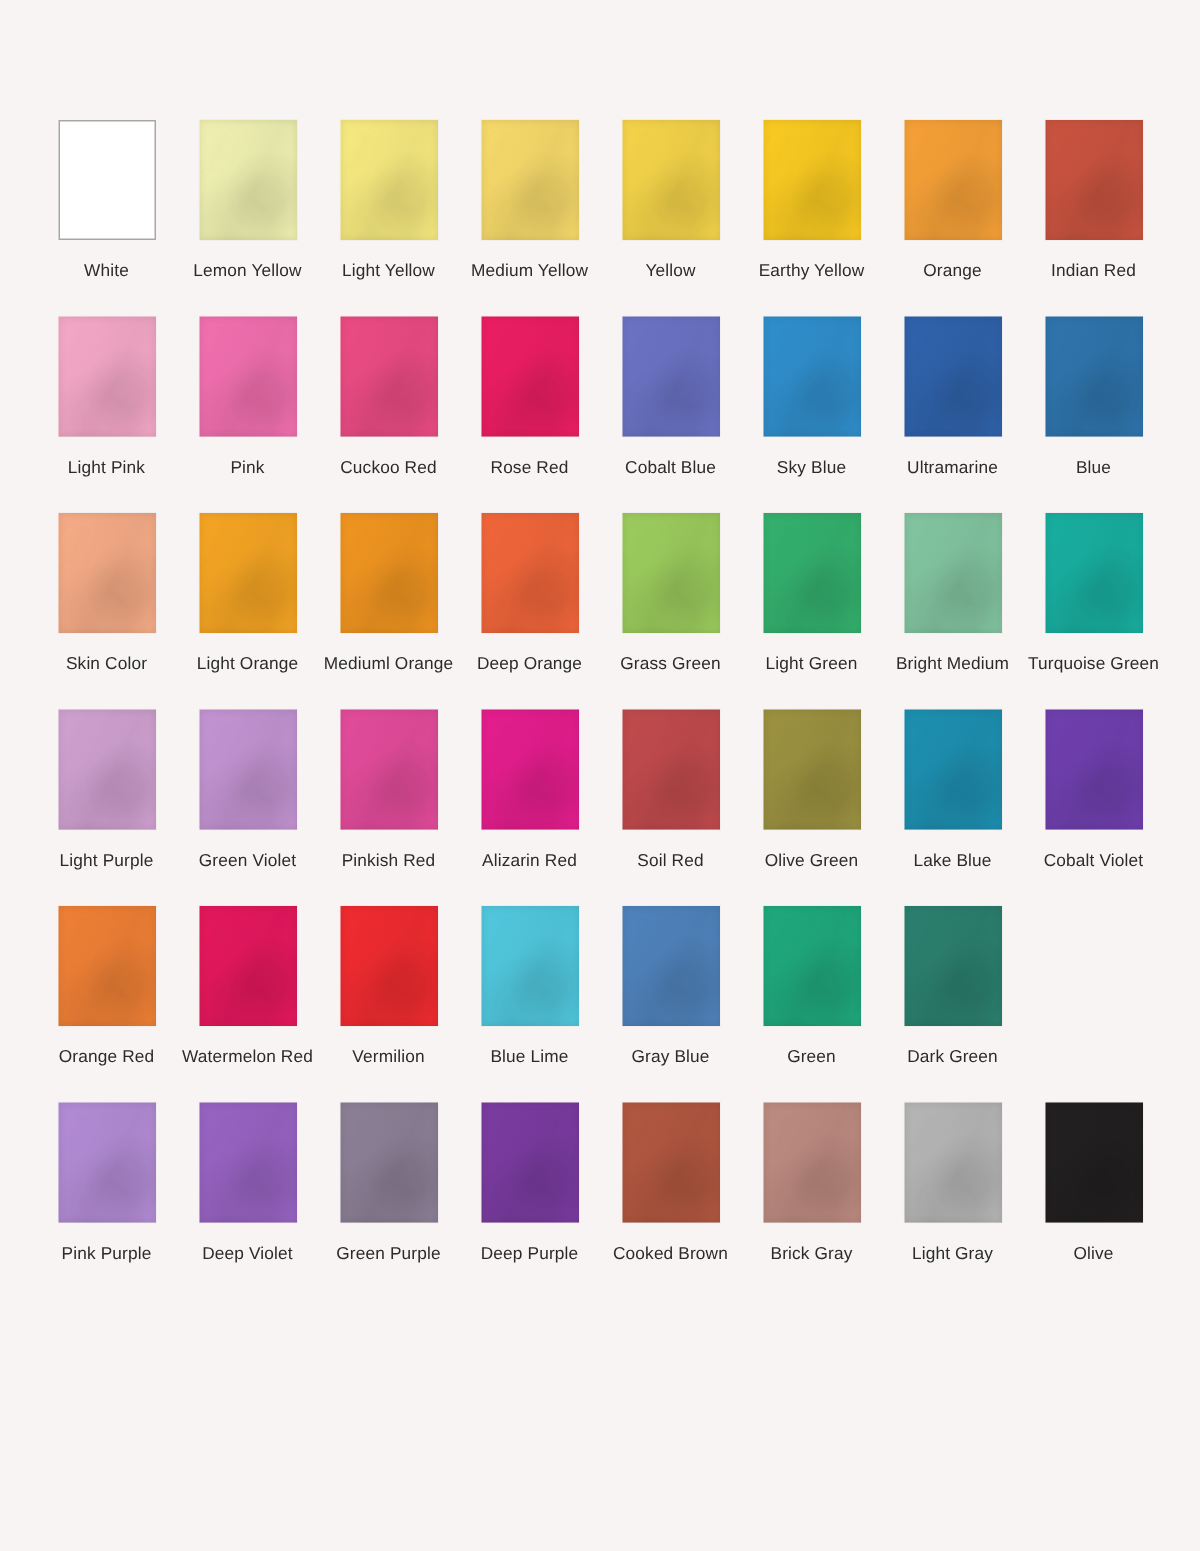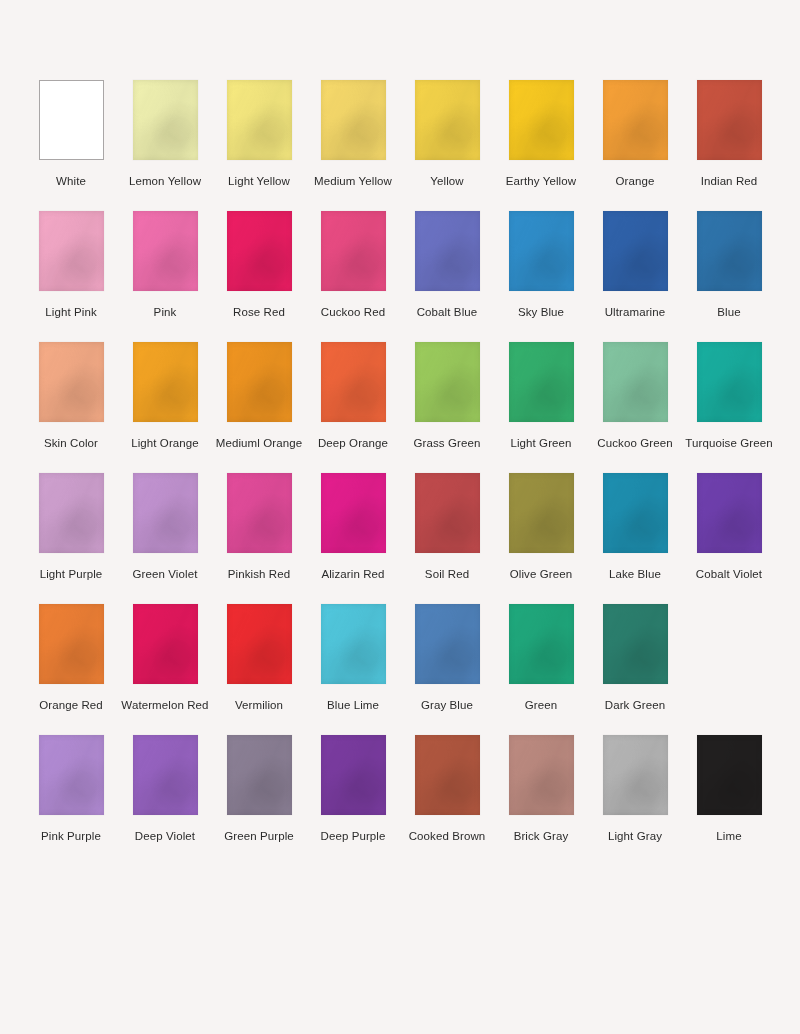--- a/index.html
+++ b/index.html
@@ -147,32 +147,32 @@
         <div class="label">Light Pink</div>
       </div>
       <div class="cell">
         <div class="swatch-wrap">
           <div class="swatch" style="background-color: rgb(241, 111, 174);"></div>
         </div>
         <div class="label">Pink</div>
       </div>
       <div class="cell">
         <div class="swatch-wrap">
+          <div class="swatch" style="background-color: rgb(234, 75, 131);"></div>
+        </div>
+        <div class="label">Cuckoo Red</div>
+      </div>
+      <div class="cell">
+        <div class="swatch-wrap">
           <div class="swatch" style="background-color: rgb(236, 29, 99);"></div>
         </div>
         <div class="label">Rose Red</div>
       </div>
       <div class="cell">
         <div class="swatch-wrap">
-          <div class="swatch" style="background-color: rgb(234, 75, 131);"></div>
-        </div>
-        <div class="label">Cuckoo Red</div>
-      </div>
-      <div class="cell">
-        <div class="swatch-wrap">
           <div class="swatch" style="background-color: rgb(107, 114, 196);"></div>
         </div>
         <div class="label">Cobalt Blue</div>
       </div>
       <div class="cell">
         <div class="swatch-wrap">
           <div class="swatch" style="background-color: rgb(47, 142, 203);"></div>
         </div>
         <div class="label">Sky Blue</div>
       </div>
@@ -223,21 +223,21 @@
       <div class="cell">
         <div class="swatch-wrap">
           <div class="swatch" style="background-color: rgb(51, 176, 109);"></div>
         </div>
         <div class="label">Light Green</div>
       </div>
       <div class="cell">
         <div class="swatch-wrap">
           <div class="swatch" style="background-color: rgb(130, 196, 160);"></div>
         </div>
-        <div class="label">Cuckoo Green</div>
+        <div class="label">Bright Medium</div>
       </div>
       <div class="cell">
         <div class="swatch-wrap">
           <div class="swatch" style="background-color: rgb(24, 174, 159);"></div>
         </div>
         <div class="label">Turquoise Green</div>
       </div>
     </div>
     <div class="row">
       <div class="cell">
@@ -373,16 +373,16 @@
       <div class="cell">
         <div class="swatch-wrap">
           <div class="swatch" style="background-color: rgb(181, 181, 181);"></div>
         </div>
         <div class="label">Light Gray</div>
       </div>
       <div class="cell">
         <div class="swatch-wrap">
           <div class="swatch" style="background-color: rgb(33, 31, 31);"></div>
         </div>
-        <div class="label">Lime</div>
+        <div class="label">Olive</div>
       </div>
     </div>
   </div>
 
 </body></html>

